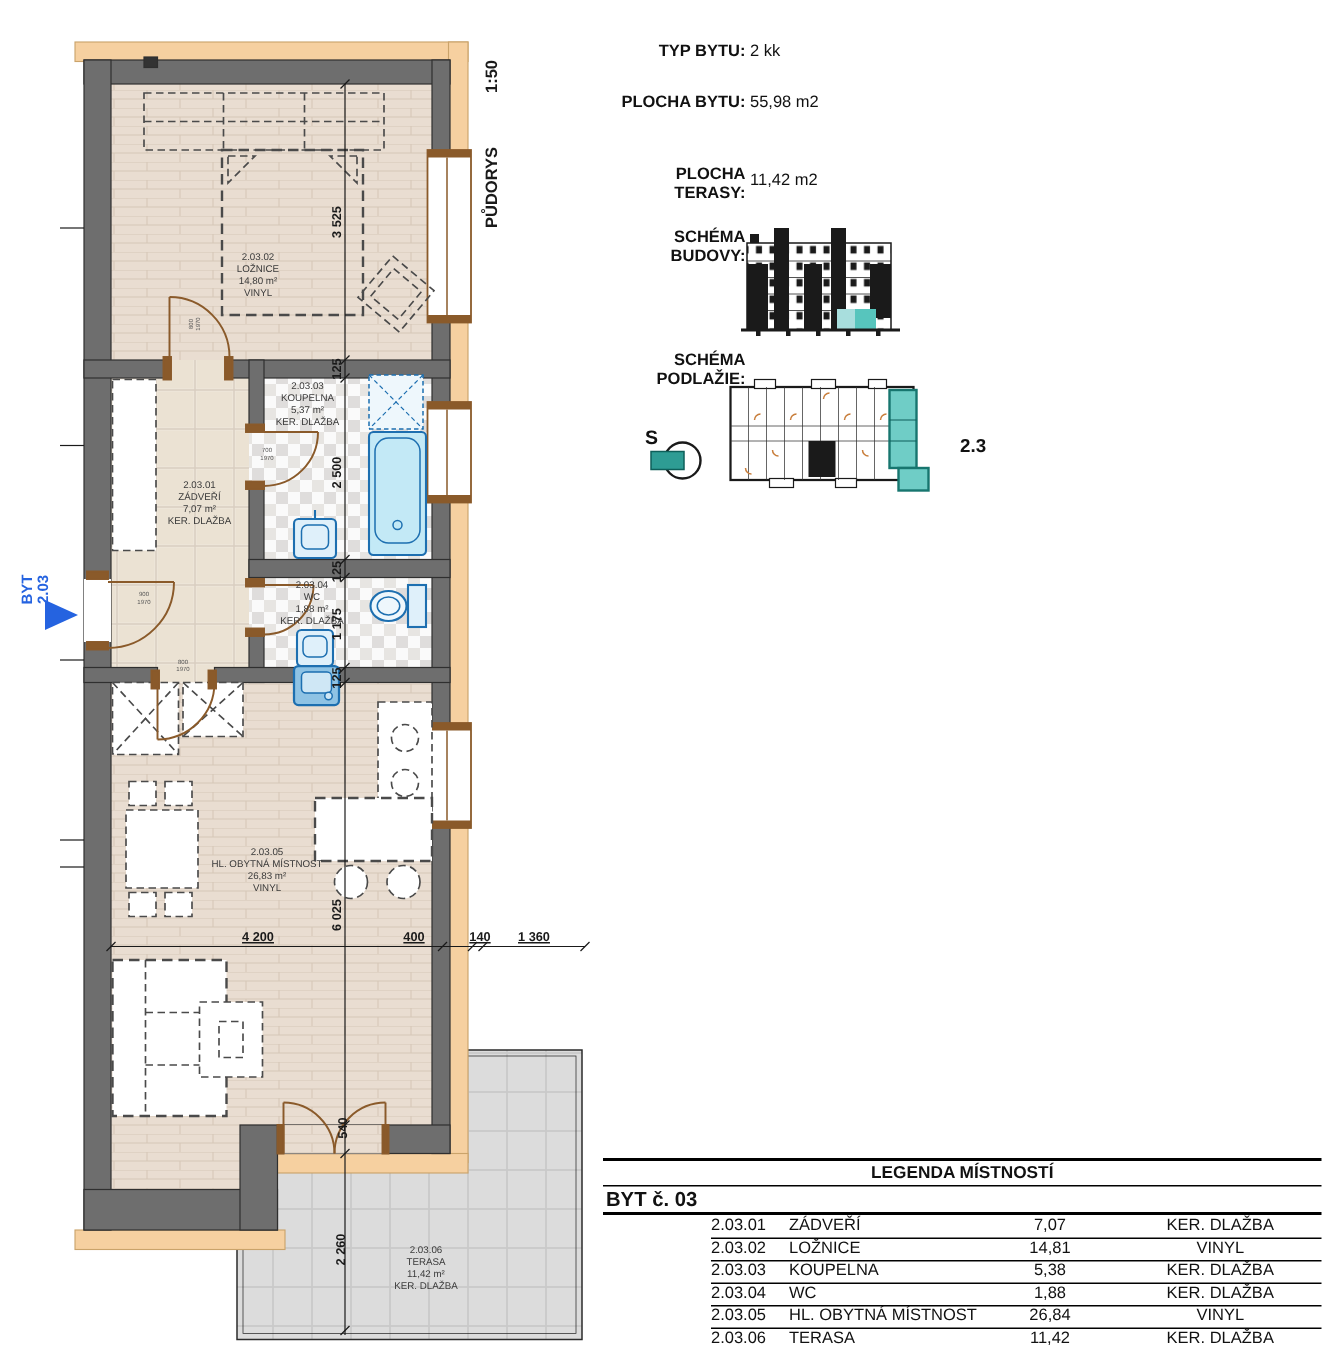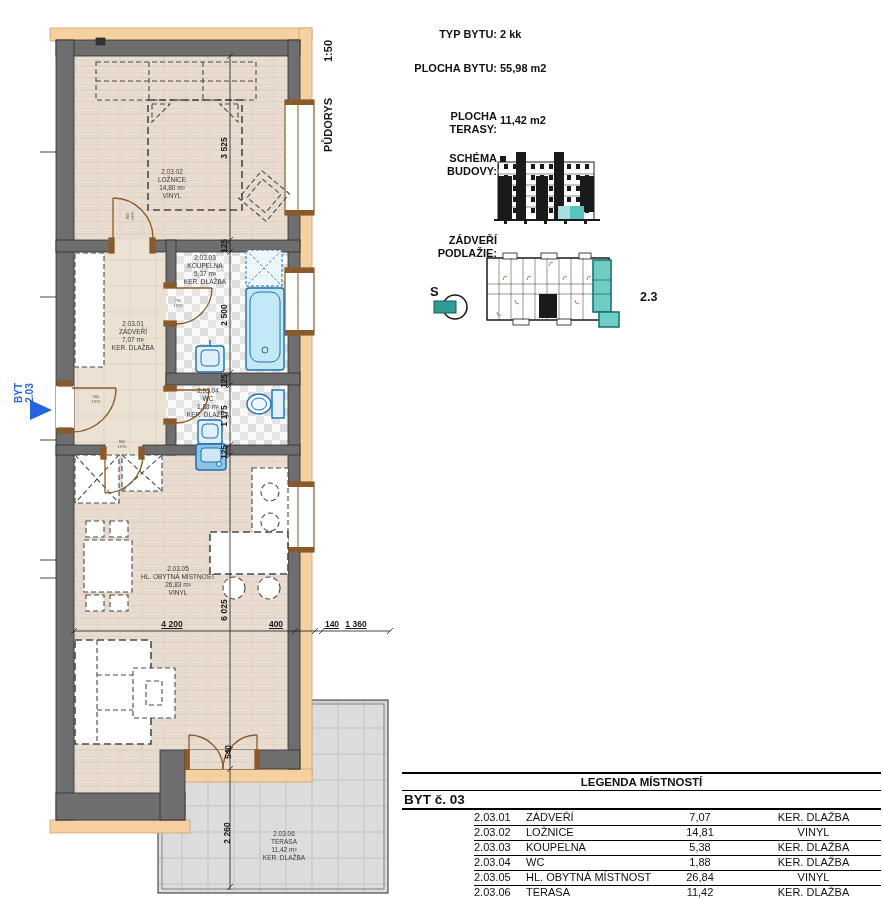--- a/index.html
+++ b/index.html
@@ -12,21 +12,21 @@
         transform:translate(-50%,-50%) rotate(-90deg);}
   .dimh{position:absolute;font-size:8.5px;font-weight:bold;color:#1a1a1a;white-space:nowrap;
         transform:translate(-50%,-100%);text-decoration:underline;}
   .doordim{position:absolute;font-size:4px;line-height:4.5px;color:#555;text-align:center;transform:translate(-50%,-50%);}
   .doordim.rot{transform:translate(-50%,-50%) rotate(-90deg);}
   .vtext{position:absolute;font-weight:bold;font-size:11px;color:#1a1a1a;transform:rotate(-90deg);transform-origin:left top;white-space:nowrap;}
   .entrance{position:absolute;left:2px;top:382px;width:44px;text-align:center;font-weight:bold;font-size:10px;
             line-height:11px;color:#2563e0;transform:rotate(-90deg);transform-origin:center center;}
   
   .ilabel{position:absolute;left:405px;width:92px;font-weight:bold;font-size:11px;line-height:13px;text-align:right;}
-  .ivalue{position:absolute;font-weight:bold;font-size:11px;text-align:center;}
+  .ivalue{position:absolute;font-weight:normal;font-size:11px;text-align:center;}
   .marker23{position:absolute;font-weight:bold;font-size:12.5px;}
   .northS{position:absolute;font-weight:bold;font-size:13px;}
   
   #legend{position:absolute;left:402px;top:772px;width:479px;border-top:2px solid #000;border-bottom:2px solid #a16207;font-size:11px;}
   #legend .title{height:16px;line-height:16px;text-align:center;font-weight:bold;font-size:11.5px;border-bottom:1px solid #000;}
   #legend .hdr{display:grid;grid-template-columns:72px 52px 128px 92px 135px;height:17px;line-height:17px;font-weight:bold;border-bottom:1px solid #000;}
   #legend .byt{height:17px;line-height:17px;font-weight:bold;font-size:13.5px;border-bottom:2.5px solid #000;padding-left:2px;}
   #legend .lrow{display:grid;grid-template-columns:72px 52px 128px 92px 135px;height:15px;line-height:15px;}
   #legend .lrow .c{border-bottom:1px solid #000;}
   #legend .lrow.last .c{border-bottom:none;}
@@ -308,21 +308,21 @@
   <div class="dimv" style="left:224px;top:246px">125</div>
   <div class="dimv" style="left:224px;top:315px">2 500</div>
   <div class="dimv" style="left:224px;top:381px">125</div>
   <div class="dimv" style="left:224px;top:416px">1 175</div>
   <div class="dimv" style="left:224px;top:452px">125</div>
   <div class="dimv" style="left:224px;top:610px">6 025</div>
   <div class="dimv" style="left:228px;top:752px">540</div>
   <div class="dimv" style="left:227px;top:833px">2 260</div>
   <div class="dimh" style="left:172px;top:629px">4 200</div>
   <div class="dimh" style="left:276px;top:629px">400</div>
-  <div class="dimh" style="left:332px;top:629px">140</div>
+  <div class="dimh" style="left:320px;top:629px">140</div>
   <div class="dimh" style="left:356px;top:629px">1 360</div>
 
   <div class="doordim rot" style="left:130px;top:216px">
     <div>800</div>
       <div>1970</div>
   </div>
   <div class="doordim" style="left:96px;top:399px">
     <div>900</div>
       <div>1970</div>
   </div>
@@ -366,21 +366,21 @@
     <rect x="66" y="56" width="12" height="14" fill="#a8dedd"></rect>
     <rect x="78" y="56" width="14" height="14" fill="#57c5bd"></rect>
     <line x1="2" y1="70" x2="108" y2="70" stroke="#1a1a1a" stroke-width="2"></line>
     <rect x="12" y="70" width="3" height="4" fill="#1a1a1a"></rect>
       <rect x="32" y="70" width="3" height="4" fill="#1a1a1a"></rect>
     <rect x="52" y="70" width="3" height="4" fill="#1a1a1a"></rect>
       <rect x="72" y="70" width="3" height="4" fill="#1a1a1a"></rect>
     <rect x="92" y="70" width="3" height="4" fill="#1a1a1a"></rect>
   </svg>
 
-  <div class="ilabel" style="top:234px">ZÁDVEŘÍ PODLAŽIE:</div>
+  <div class="ilabel" style="top:234px">SCHÉMA PODLAŽIE:</div>
   <div class="northS" style="left:430px;top:284px">S</div>
   <svg class="abs" style="left:432px;top:294px" width="50" height="30" viewBox="0 0 50 30">
     <circle cx="23" cy="13" r="12" fill="none" stroke="#1a1a1a" stroke-width="1.6"></circle>
     <rect x="2" y="7" width="22" height="12" fill="#2e9c94" stroke="#0e5f5a" stroke-width="1"></rect>
   </svg>
 
   <svg class="abs" style="left:483px;top:250px" width="150" height="83" viewBox="0 0 150 83">
     <rect x="4" y="8" width="122" height="62" fill="#ffffff" stroke="#1a1a1a" stroke-width="1.5"></rect>
     <rect x="20" y="3" width="14" height="6" fill="#fff" stroke="#1a1a1a" stroke-width="0.8"></rect>
     <rect x="58" y="3" width="16" height="6" fill="#fff" stroke="#1a1a1a" stroke-width="0.8"></rect>

